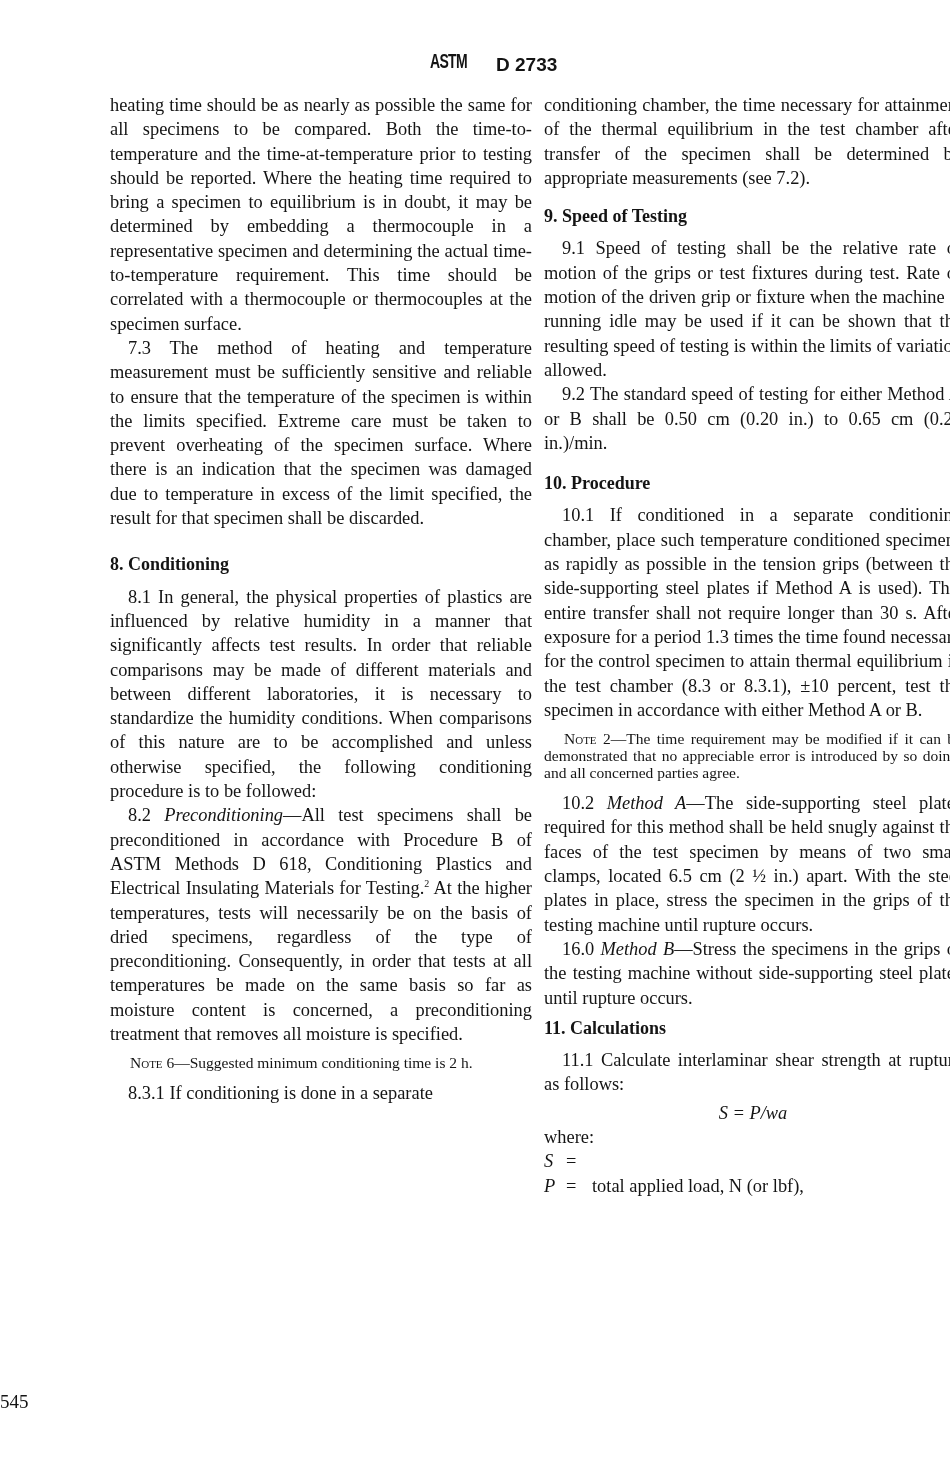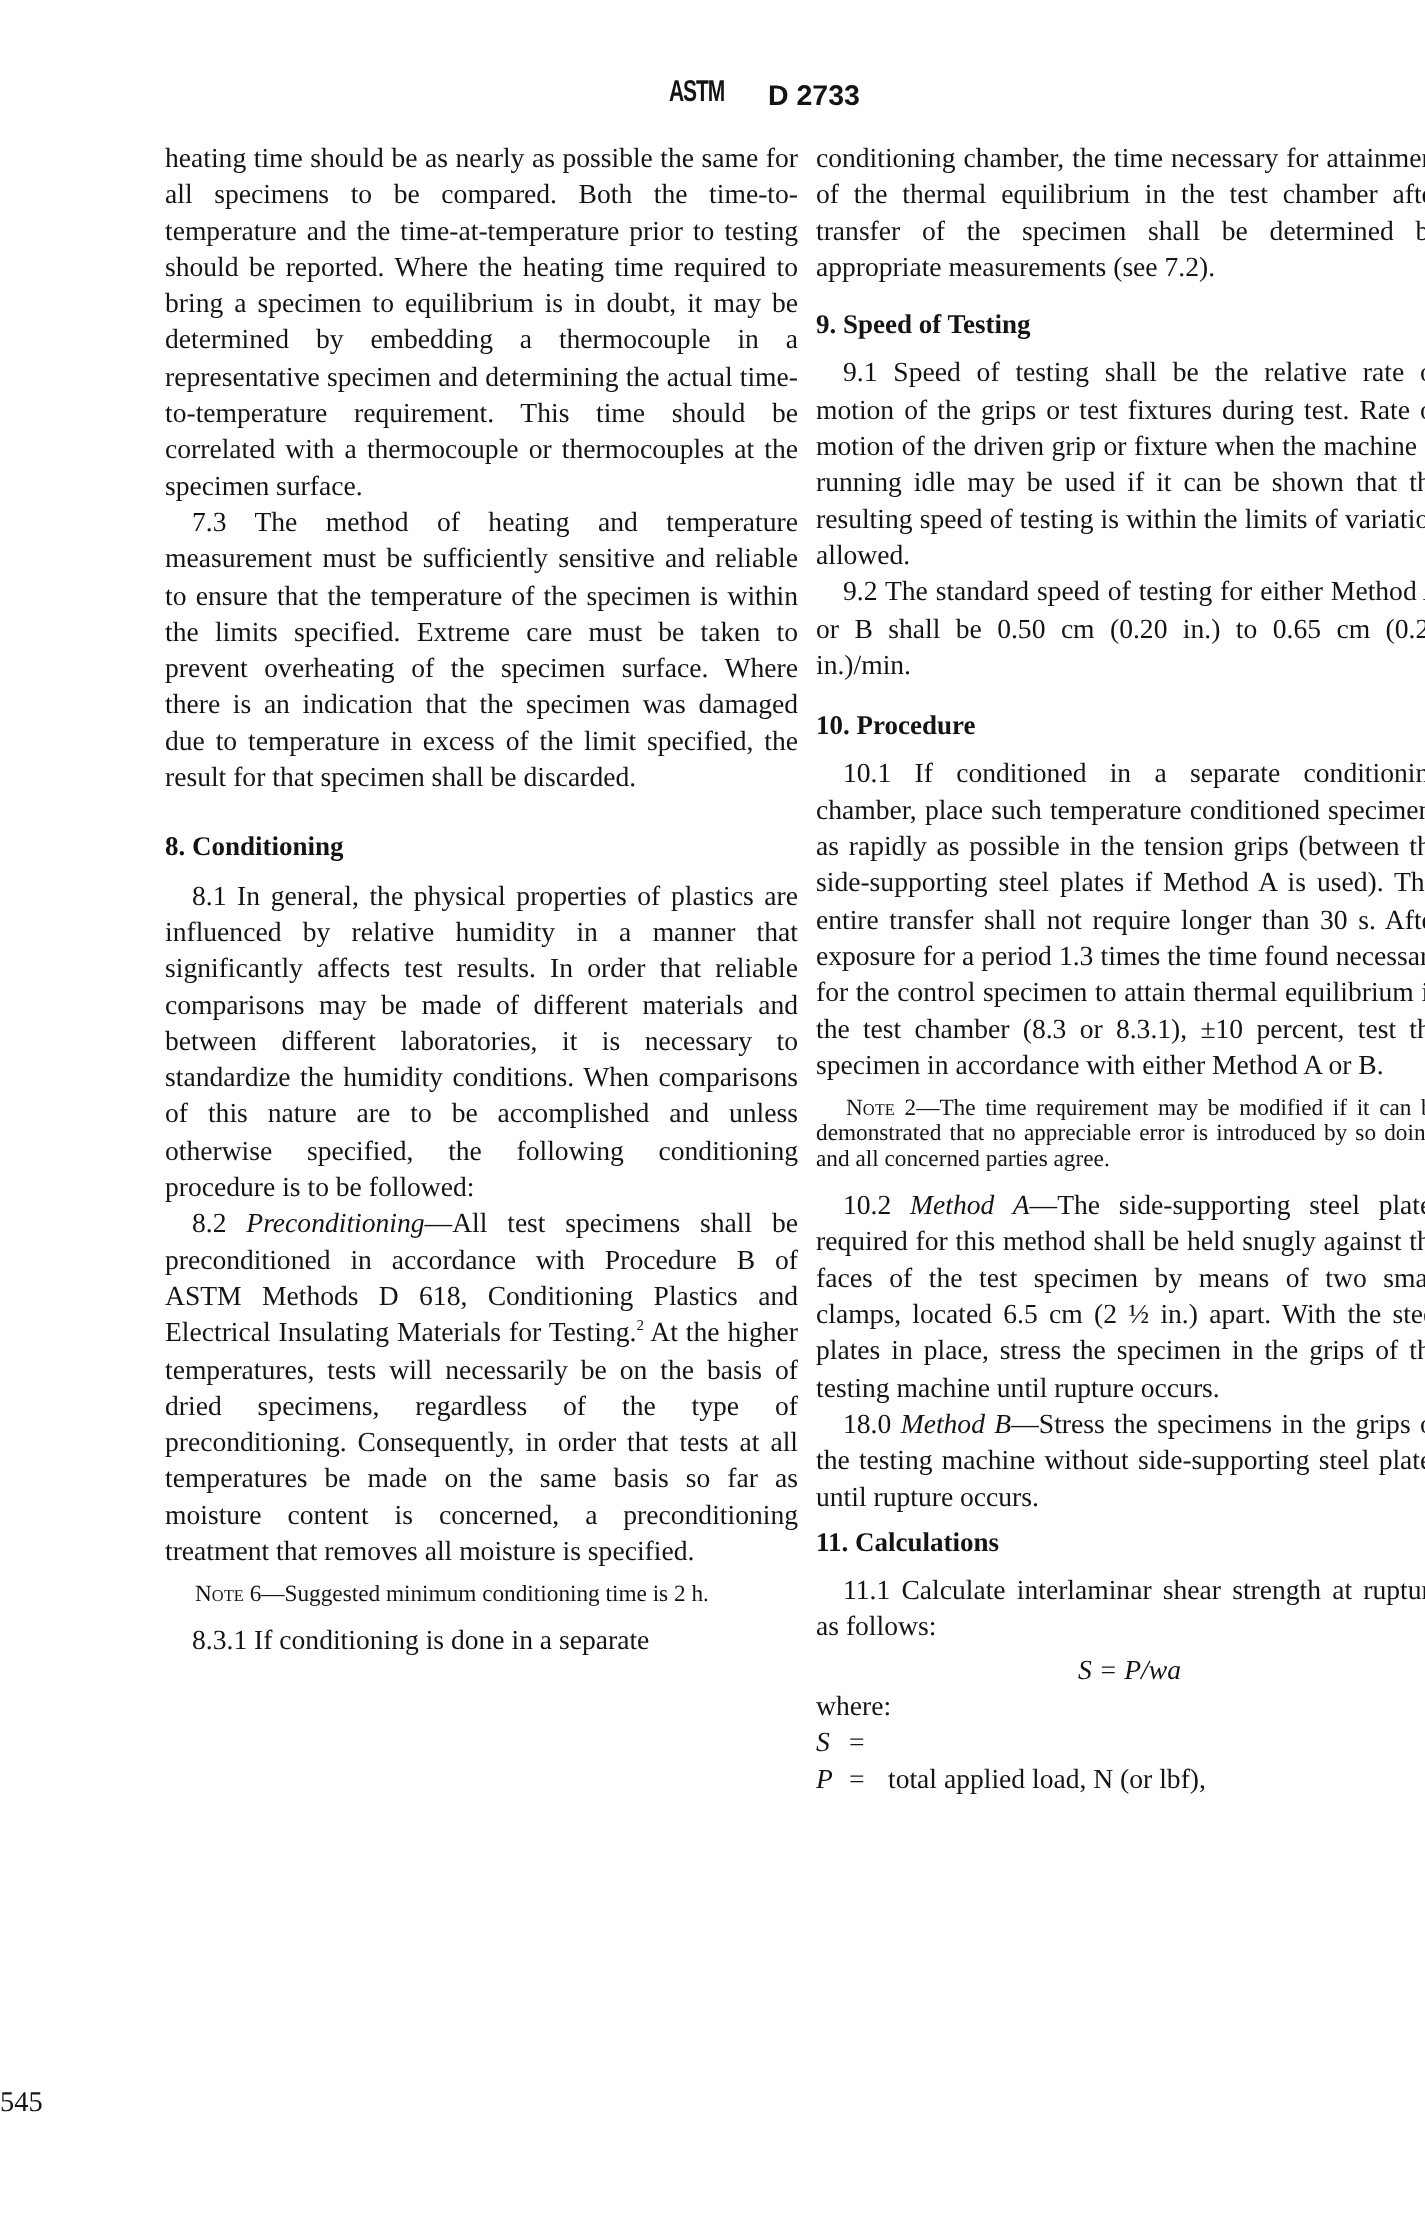--- a/index.html
+++ b/index.html
@@ -2,21 +2,21 @@
 <html><head>
 <meta charset="utf-8">
 <style>
   html, body { margin: 0; padding: 0; background: #ffffff; }
   body {
     width: 950px; height: 1483px; position: relative; overflow: hidden;
     font-family: "Liberation Serif", "DejaVu Serif", serif;
     color: #141414;
   }
   .header {
-    position: absolute; top: 50px; left: 16px; width: 926px; height: 30px;
+    position: absolute; top: 50px; left: 0; width: 926px; height: 30px;
   }
   .logo {
     position: absolute; left: 430px; top: 0px;
     font-family: "Liberation Sans", sans-serif; font-size: 20px;
     letter-spacing: -1px; transform: scaleX(0.7); transform-origin: left;
     font-weight: bold;
   }
   .designation {
     position: absolute; left: 496px; top: 4px;
     font-family: "Liberation Sans", sans-serif; font-weight: bold; font-size: 19px;
@@ -70,21 +70,21 @@
 
 <div class="col right">
   <p>conditioning chamber, the time necessary for attainment of the thermal equilibrium in the test chamber after transfer of the specimen shall be determined by appropriate measurements (see 7.2).</p>
   <p class="h" style="margin-top:14px">9. Speed of Testing</p>
   <p class="indent">9.1 Speed of testing shall be the relative rate of motion of the grips or test fixtures during test. Rate of motion of the driven grip or fixture when the machine is running idle may be used if it can be shown that the resulting speed of testing is within the limits of variation allowed.</p>
   <p class="indent">9.2 The standard speed of testing for either Method A or B shall be 0.50 cm (0.20 in.) to 0.65 cm (0.25 in.)/min.</p>
   <p class="h" style="margin-top:16px">10. Procedure</p>
   <p class="indent">10.1 If conditioned in a separate conditioning chamber, place such temperature conditioned specimens as rapidly as possible in the tension grips (between the side-supporting steel plates if Method A is used). This entire transfer shall not require longer than 30 s. After exposure for a period 1.3 times the time found necessary for the control specimen to attain thermal equilibrium in the test chamber (8.3 or 8.3.1), ±10 percent, test the specimen in accordance with either Method A or B.</p>
   <p class="note"><span class="sc">Note 2</span><span>—The time requirement may be modified if it can be demonstrated that no appreciable error is introduced by so doing, and all concerned parties agree.</span></p>
   <p class="indent"><span>10.2 </span><i>Method A</i><span>—</span><span>The side-supporting steel plates required for this method shall be held snugly against the faces of the test specimen by means of two small clamps, located 6.5 cm (2 ½ in.) apart. With the steel plates in place, stress the specimen in the grips of the testing machine until rupture occurs.</span></p>
-  <p class="indent"><span>18.0 </span><i>Method B</i><span>—</span><span>Stress the specimens in the grips of the testing machine without side-supporting steel plates until rupture occurs.</span></p>
+  <p class="indent"><span>16.0 </span><i>Method B</i><span>—</span><span>Stress the specimens in the grips of the testing machine without side-supporting steel plates until rupture occurs.</span></p>
   <p class="h" style="margin-top:6px">11. Calculations</p>
   <p class="indent">11.1 Calculate interlaminar shear strength at rupture as follows:</p>
   <p class="eq">S = P/wa</p>
   <p>where:</p>
   <div class="def">
     <span class="sym">S</span>
     <span class="eqs">=</span>
   </div>
   <div class="def">
     <span class="sym">P</span>

